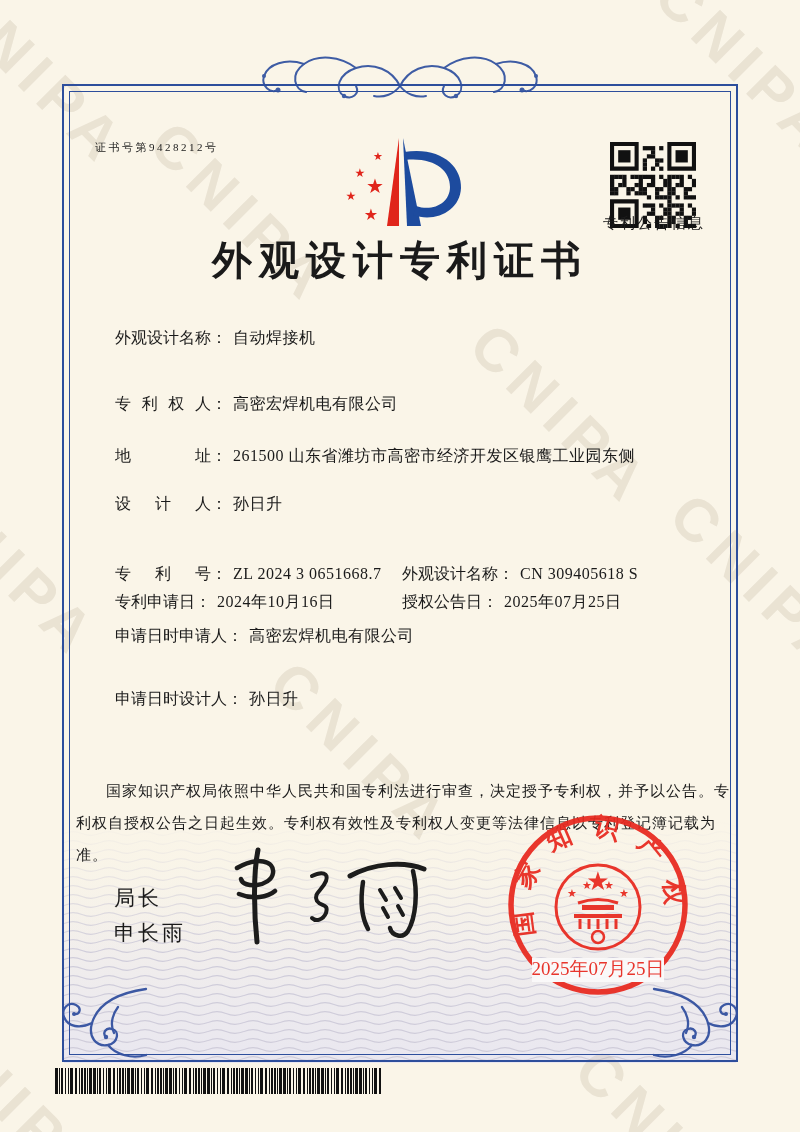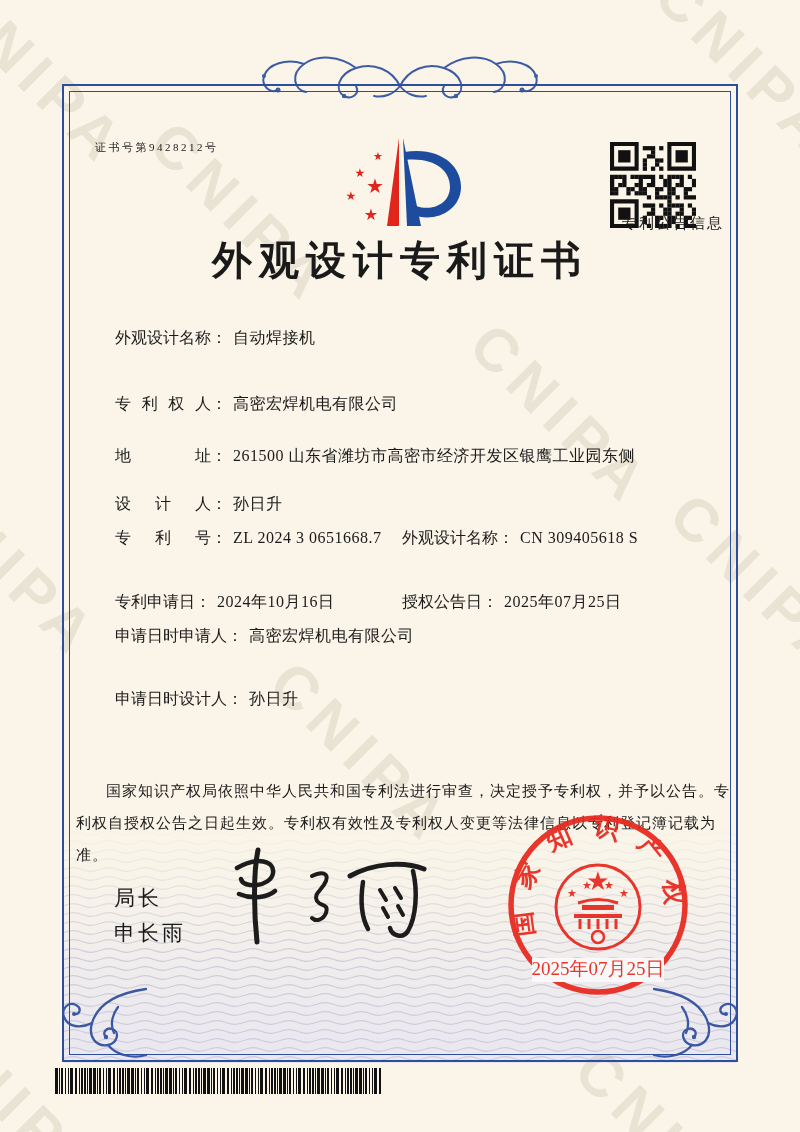--- a/index.html
+++ b/index.html
@@ -26,21 +26,21 @@
     border:2px solid #2d4e9c;z-index:2;pointer-events:none;
   }
   .frame-inner{position:absolute;left:5px;top:5px;right:5px;bottom:5px;border:1px solid #2d4e9c;}
   .flourish{position:absolute;left:230px;top:50px;z-index:3;}
   .corner-orn{position:absolute;z-index:3;}
   
   .content{position:absolute;inset:0;z-index:4;}
   .cert-no{position:absolute;left:95px;top:140px;font-size:11px;letter-spacing:2.5px;}
   .logo{position:absolute;left:330px;top:126px;}
   .qr{position:absolute;left:610px;top:142px;}
-  .qr-caption{position:absolute;left:584px;top:214px;width:140px;text-align:right;
+  .qr-caption{position:absolute;left:584px;top:214px;width:140px;text-align:center;
     font-size:15px;letter-spacing:2px;}
   .title{position:absolute;left:0;top:233px;width:100%;text-align:center;
     font-size:40px;font-weight:bold;letter-spacing:7px;}
   .row{position:absolute;left:115px;font-size:16px;white-space:nowrap;}
   .lbl{display:inline-block;vertical-align:bottom;}
   .j{width:96px;text-align:justify;text-align-last:justify;}
   .colon{display:inline-block;}
   .val{margin-left:6px;letter-spacing:0.5px;}
   .col2{position:absolute;left:287px;top:0;white-space:nowrap;}
   .statement{position:absolute;left:76px;top:760px;width:656px;
@@ -284,21 +284,21 @@
   </div>
   <div class="row" style="top:394px">
     <span class="lbl j">专利权人</span><span class="colon">：</span><span class="val">高密宏焊机电有限公司</span>
   </div>
   <div class="row" style="top:446px">
     <span class="lbl j">地址</span><span class="colon">：</span><span class="val">261500 山东省潍坊市高密市经济开发区银鹰工业园东侧</span>
   </div>
   <div class="row" style="top:494px">
     <span class="lbl j">设计人</span><span class="colon">：</span><span class="val">孙日升</span>
   </div>
-  <div class="row" style="top:528px">
+  <div class="row" style="top:564px">
     <span class="lbl j">专利号</span><span class="colon">：</span><span class="val">ZL 2024 3 0651668.7</span>
     <span class="col2"><span class="lbl">外观设计名称</span><span class="colon">：</span><span class="val">CN 309405618 S</span></span>
   </div>
   <div class="row" style="top:592px">
     <span class="lbl">专利申请日</span><span class="colon">：</span><span class="val">2024年10月16日</span>
     <span class="col2"><span class="lbl">授权公告日</span><span class="colon">：</span><span class="val">2025年07月25日</span></span>
   </div>
   <div class="row" style="top:626px">
     <span class="lbl">申请日时申请人</span><span class="colon">：</span><span class="val">高密宏焊机电有限公司</span>
   </div>

